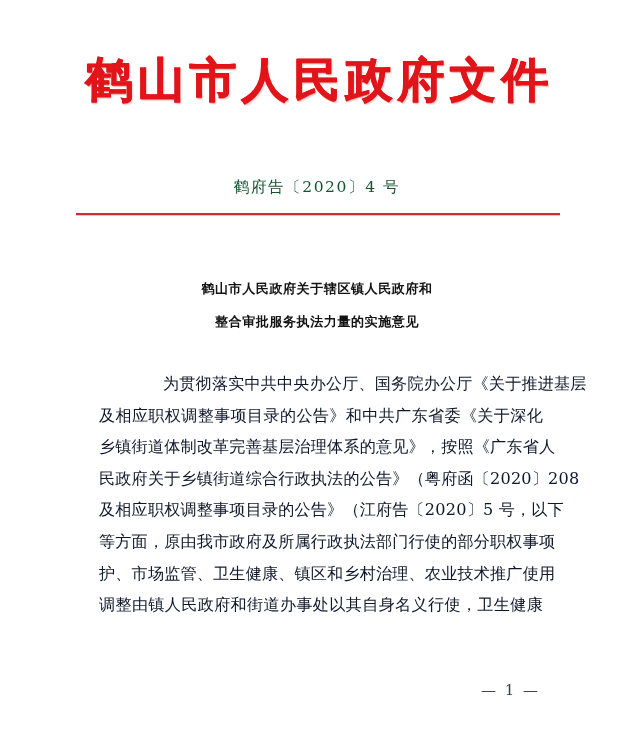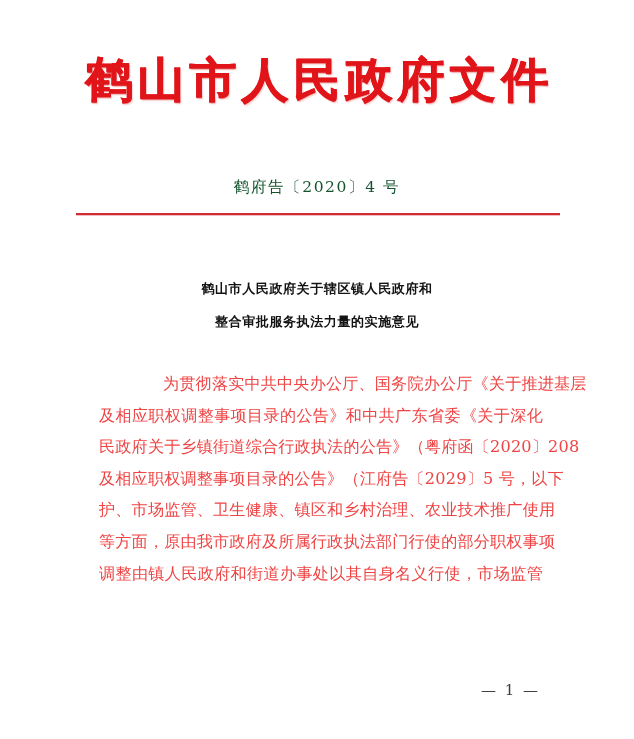--- a/index.html
+++ b/index.html
@@ -105,21 +105,21 @@
   
   .body-copy {
     position: absolute;
     left: 99px;
     top: 368px;
     width: 444px;
   }
 
   .body-line {
     display: block;
-    color: #ef4444;
+    color: #0f172a;
     font-family: "DejaVu Serif", "Liberation Serif", serif;
     font-size: 16.1px;
     line-height: 31.6px;
     letter-spacing: 0.2px;
     white-space: nowrap;
     text-align: justify;
   }
 
   .body-line.indent {
     text-indent: 32px;
@@ -165,22 +165,23 @@
   <div class="red-rule"></div>
 
   <div class="headline">
     <span class="headline-line">鹤山市人民政府关于辖区镇人民政府和</span>
     <span class="headline-line">整合审批服务执法力量的实施意见</span>
   </div>
 
   <div class="body-copy">
     <span class="body-line indent"><span>为贯彻落实中共中央办公厅、国务院办公厅《关于推进基层</span></span>
     <span class="body-line"><span>及相应职权调整事项目录的公告》和中共广东省委《关于深化</span></span>
+    <span class="body-line"><span>乡镇街道体制改革完善基层治理体系的意见》，按照《广东省人</span></span>
     <span class="body-line"><span>民政府关于乡镇街道综合行政执法的公告》（粤府函〔2020〕208</span></span>
-    <span class="body-line"><span>及相应职权调整事项目录的公告》（江府告〔2029〕5 号，以下</span></span>
+    <span class="body-line"><span>及相应职权调整事项目录的公告》（江府告〔2020〕5 号，以下</span></span>
+    <span class="body-line"><span>等方面，原由我市政府及所属行政执法部门行使的部分职权事项</span></span>
     <span class="body-line"><span>护、市场监管、卫生健康、镇区和乡村治理、农业技术推广使用</span></span>
-    <span class="body-line"><span>等方面，原由我市政府及所属行政执法部门行使的部分职权事项</span></span>
-    <span class="body-line"><span>调整由镇人民政府和街道办事处以其自身名义行使，市场监管</span></span>
+    <span class="body-line"><span>调整由镇人民政府和街道办事处以其自身名义行使，卫生健康</span></span>
   </div>
 
   <div class="page-number">— 1 —</div>
 
 </div>
 
 </body></html>

